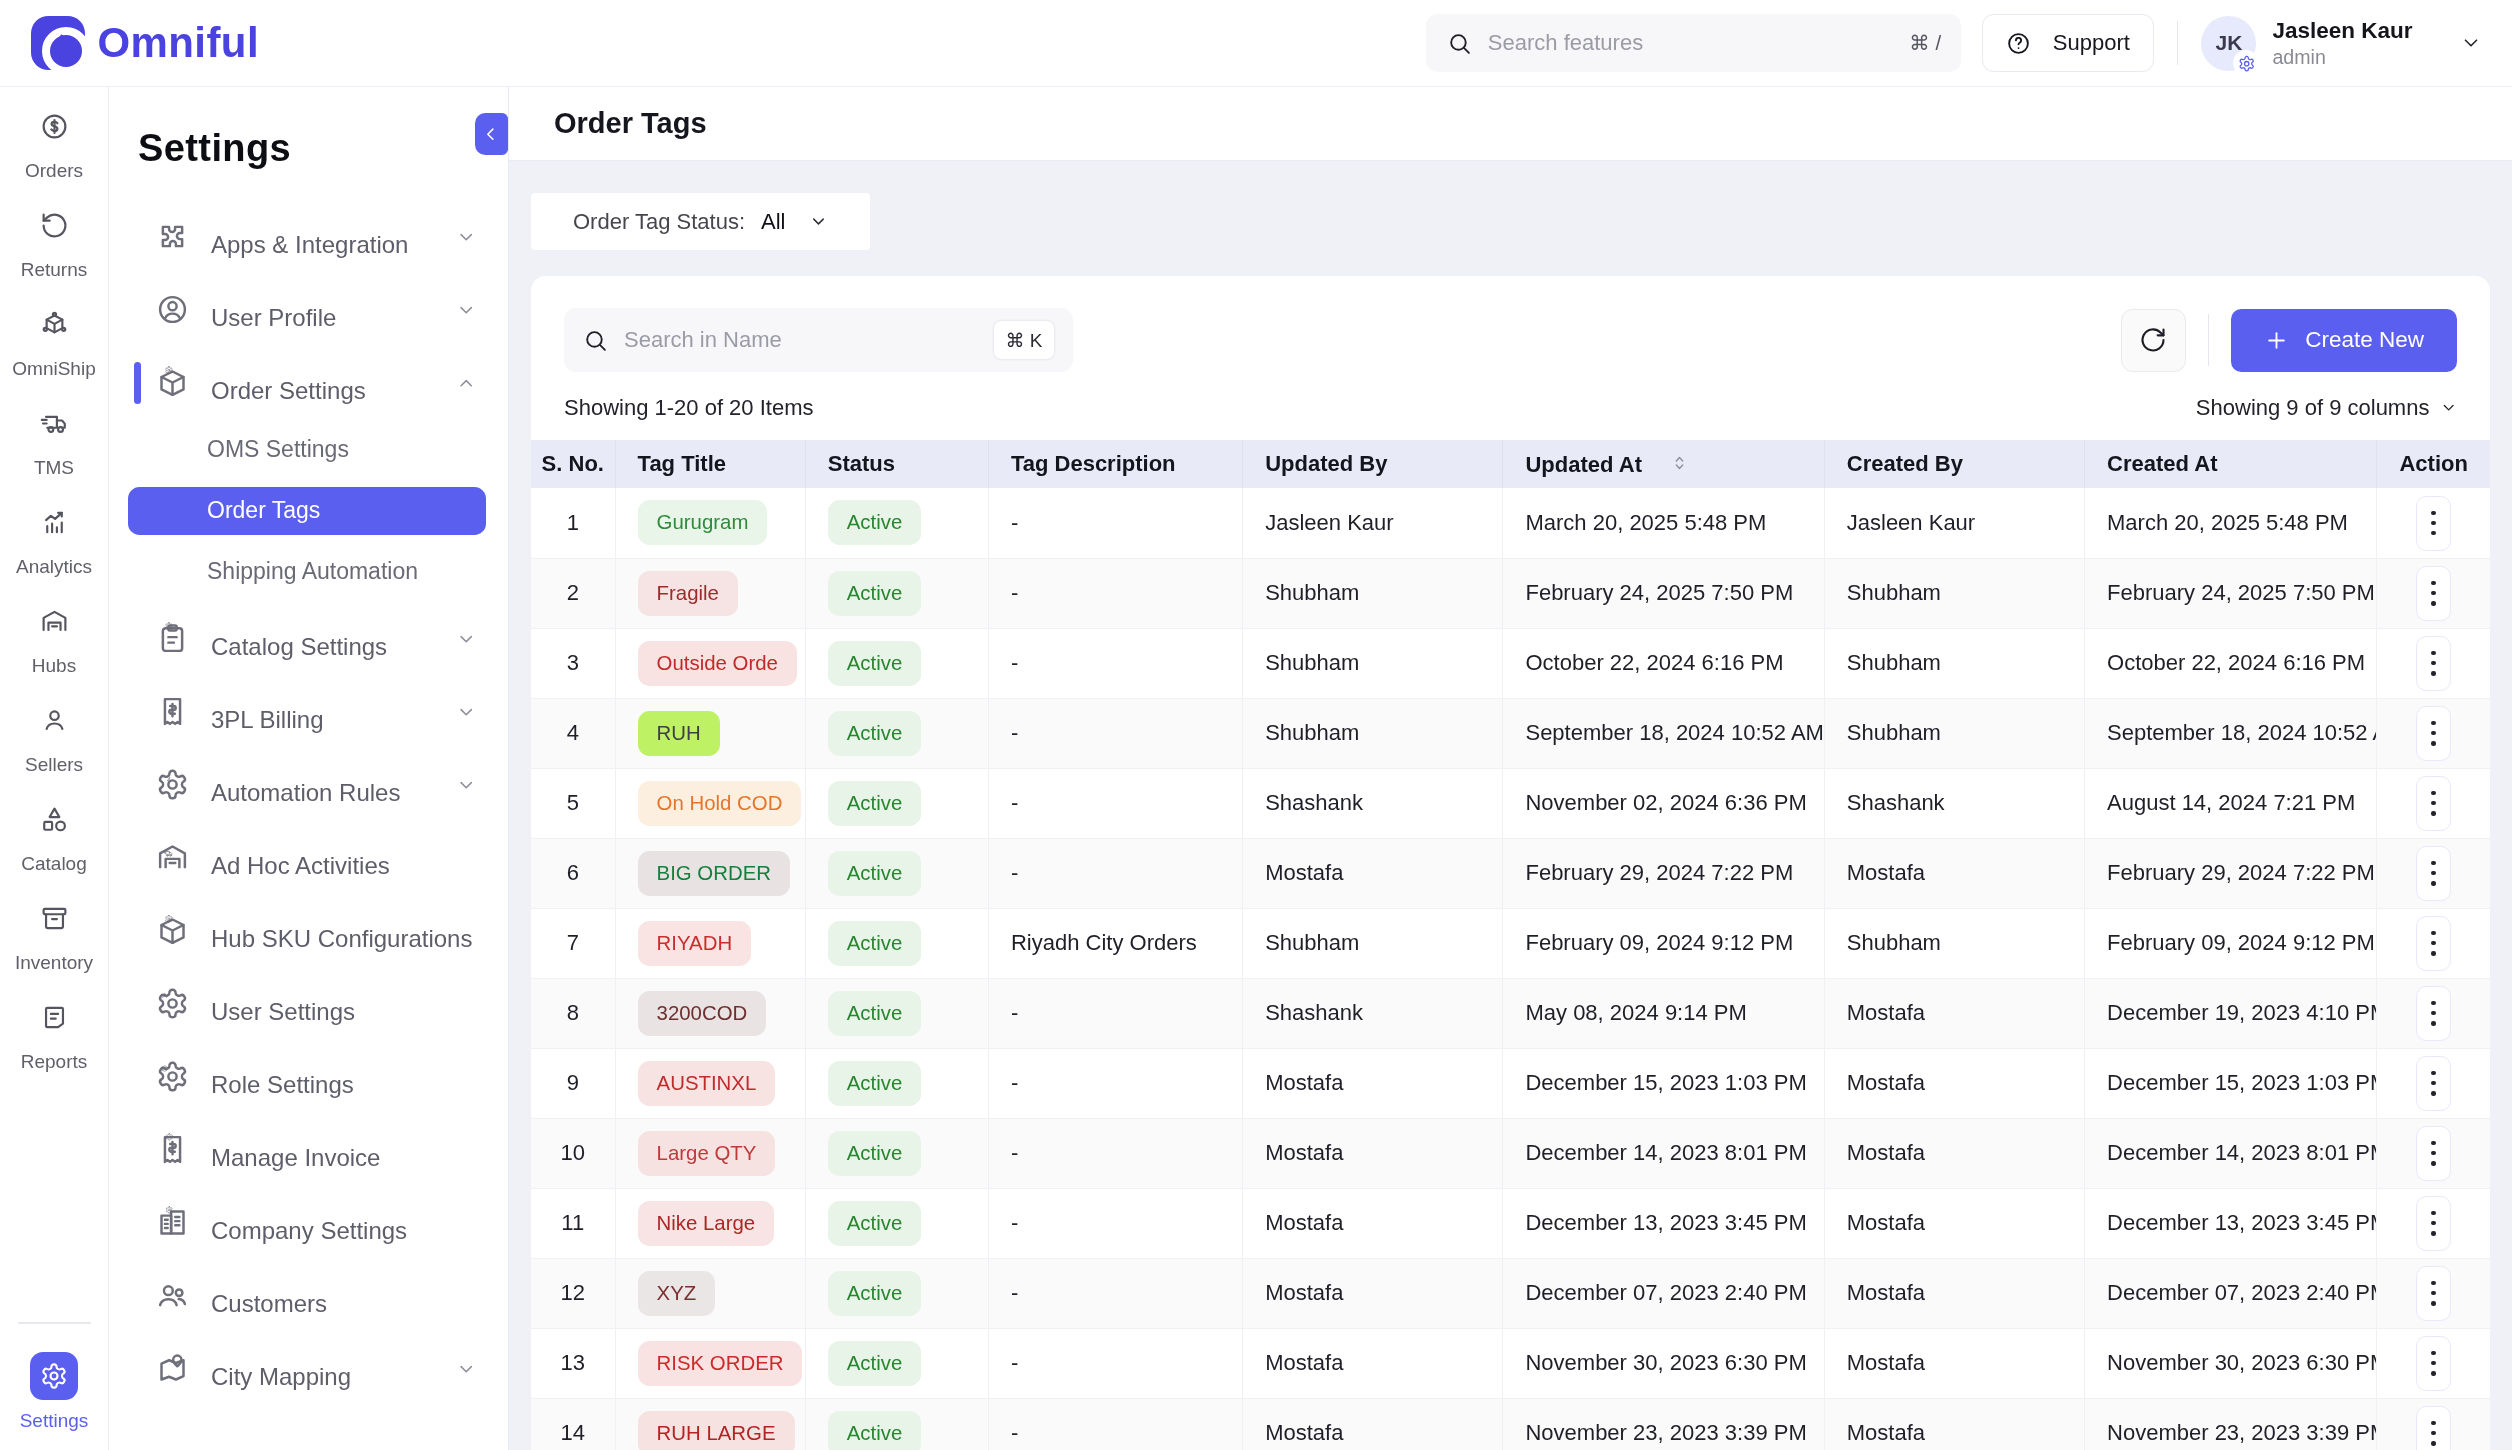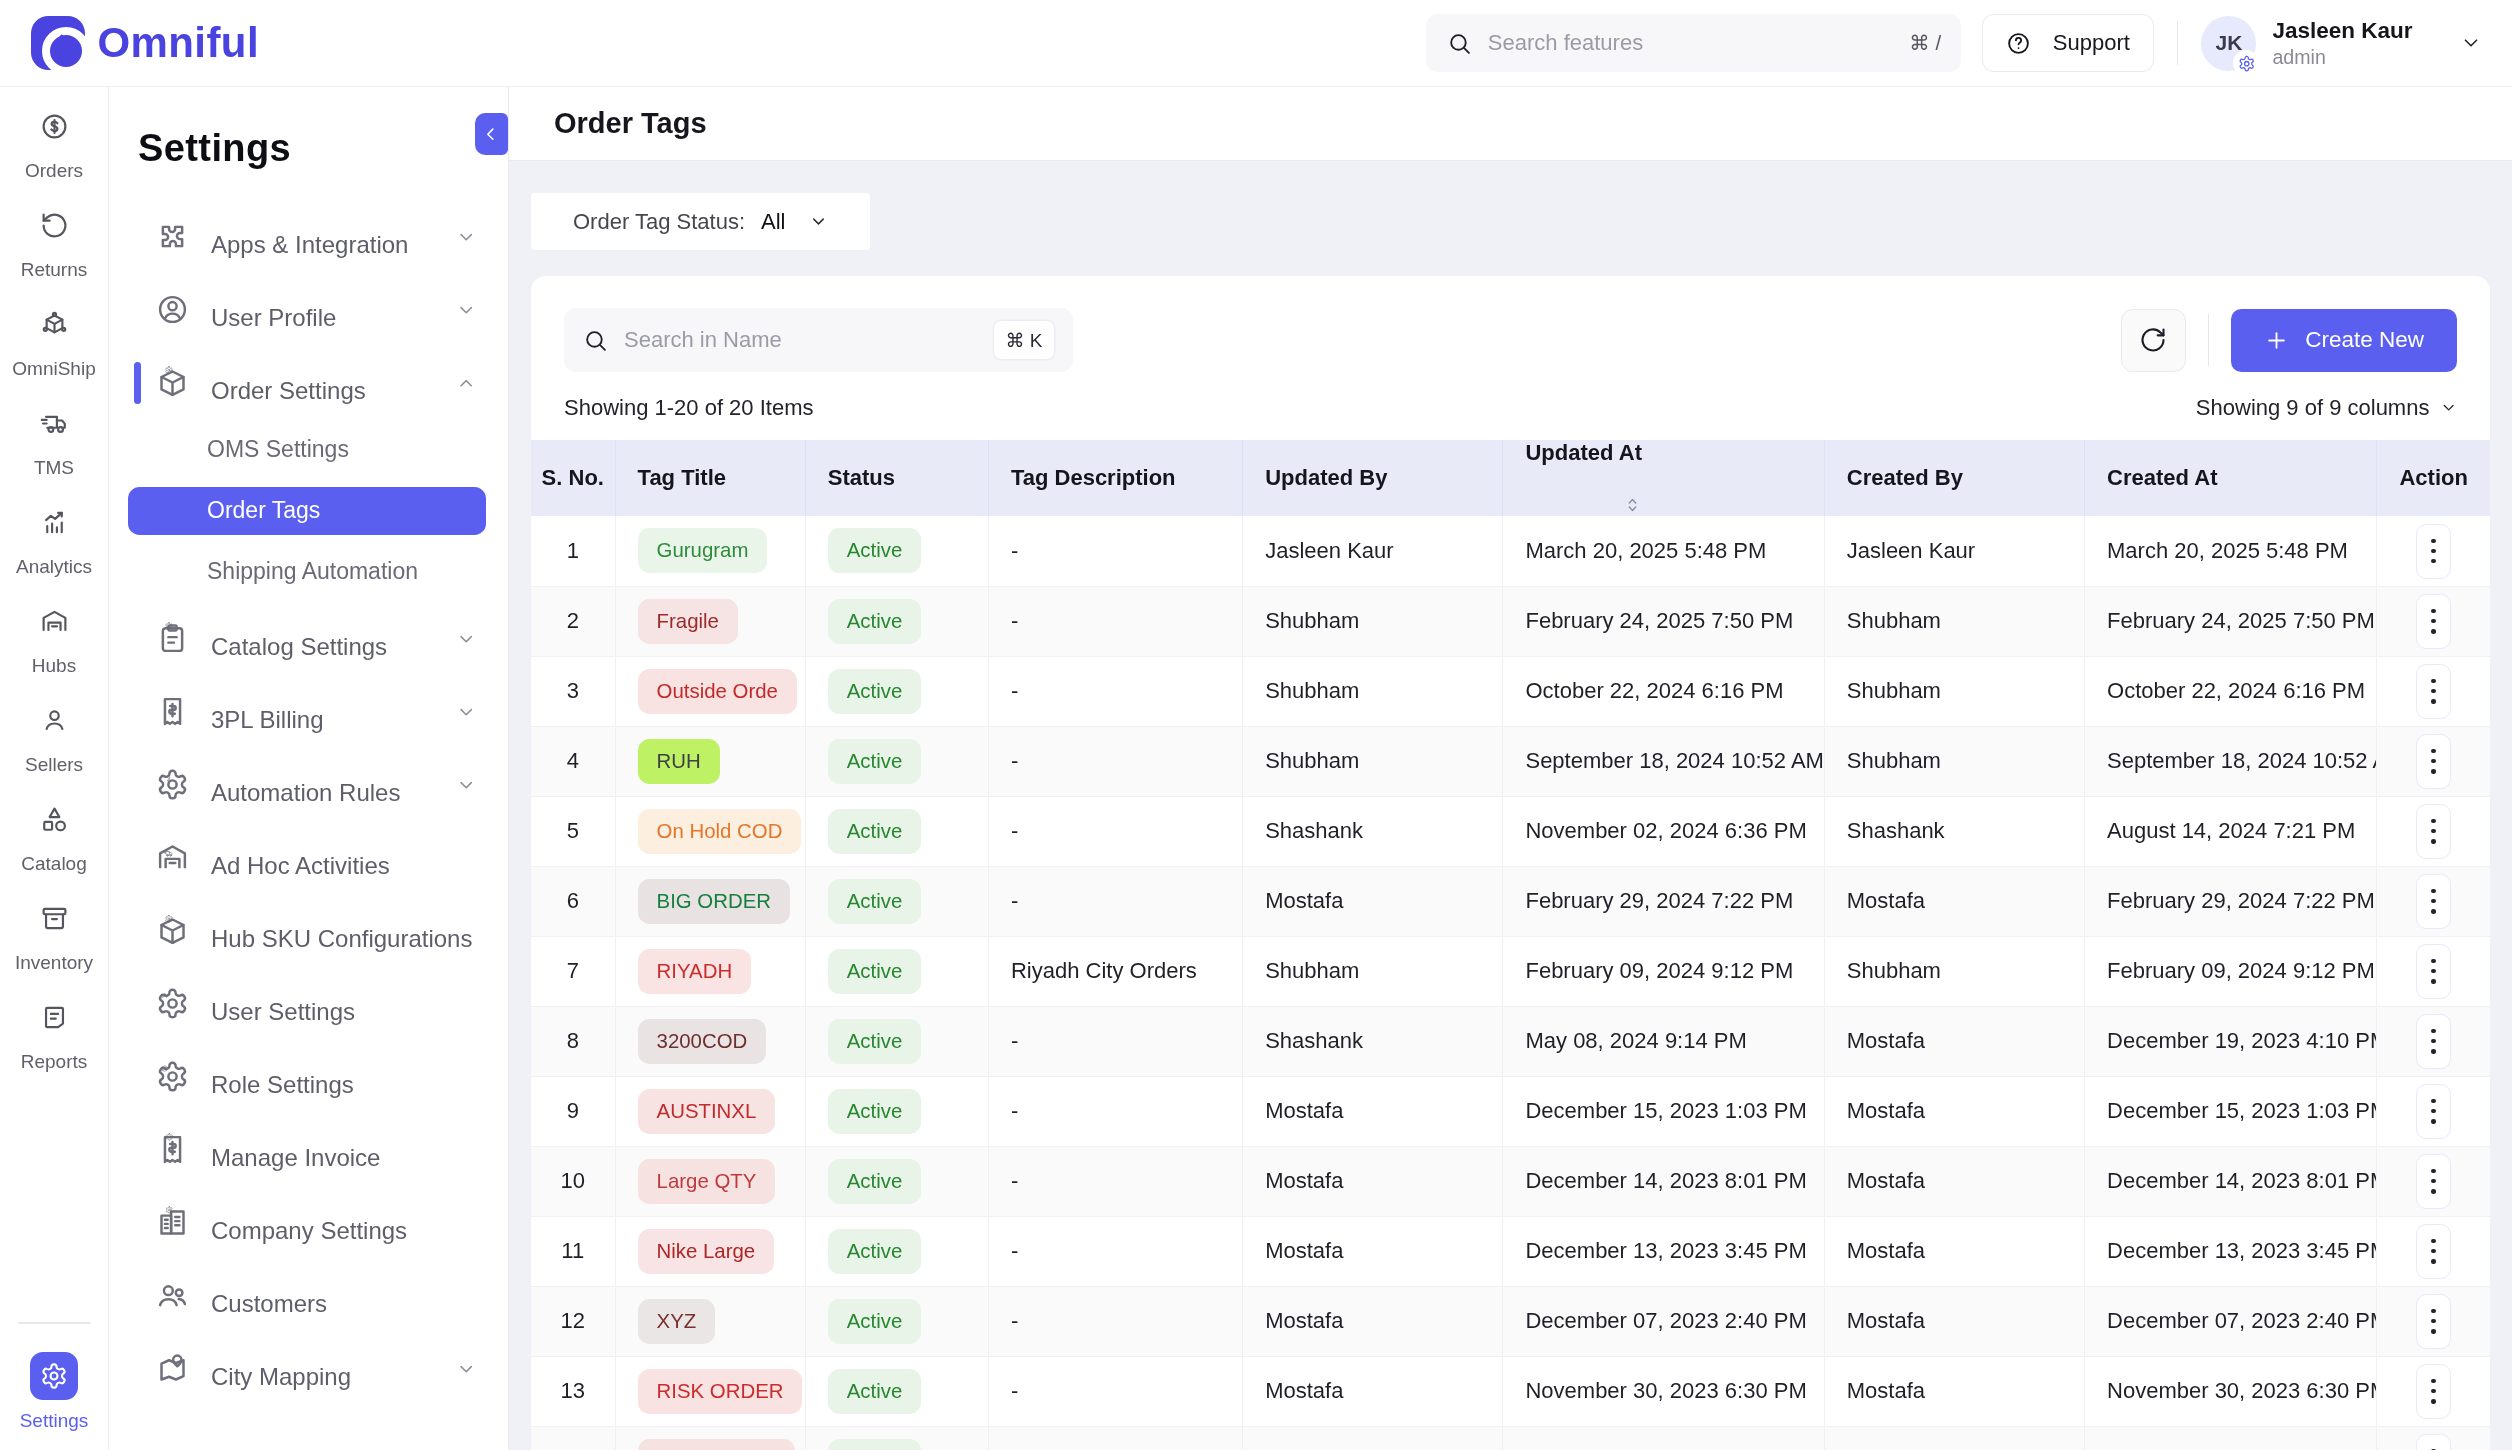--- a/index.html
+++ b/index.html
@@ -168,21 +168,21 @@
   .columns-summary { display:flex; align-items:center; gap:10.2px; cursor:pointer; }
 
   table { width:100%; border-collapse:collapse; table-layout:fixed; }
   thead th {
     background:#e9eaf8; height:48px; text-align:left; padding-left:22px;
     font-size:22px; font-weight:700; color:#15151e; border-right:1.5px solid #dfe1f3;
   }
   thead th:last-child { border-right:none; }
   th.c-sno, td.c-sno { text-align:center; padding-left:0; }
   th.c-action, td.c-action { text-align:center; padding-left:0; border-right:none; }
-  .th-flex { display:inline-flex; align-items:flex-end; gap:28px; vertical-align:middle;flex-direction:column; }
+  .th-flex { display:inline-flex; align-items:flex-start; gap:28px; vertical-align:middle; }
   .sort-ic { color:#8f8fa2; }
   tbody td {
     height:70px; padding-left:22px; font-size:22px; color:#1f1f28;
     border-bottom:1.5px solid #f1f1f5; border-right:1.5px solid #efeff4;
     white-space:nowrap; overflow:hidden;
   }
   tbody td:last-child { border-right:none; }
   tbody tr:nth-child(even) { background:#fafafb; }
   .pill {
     display:inline-flex; align-items:center; height:45px; padding:0 19px;

